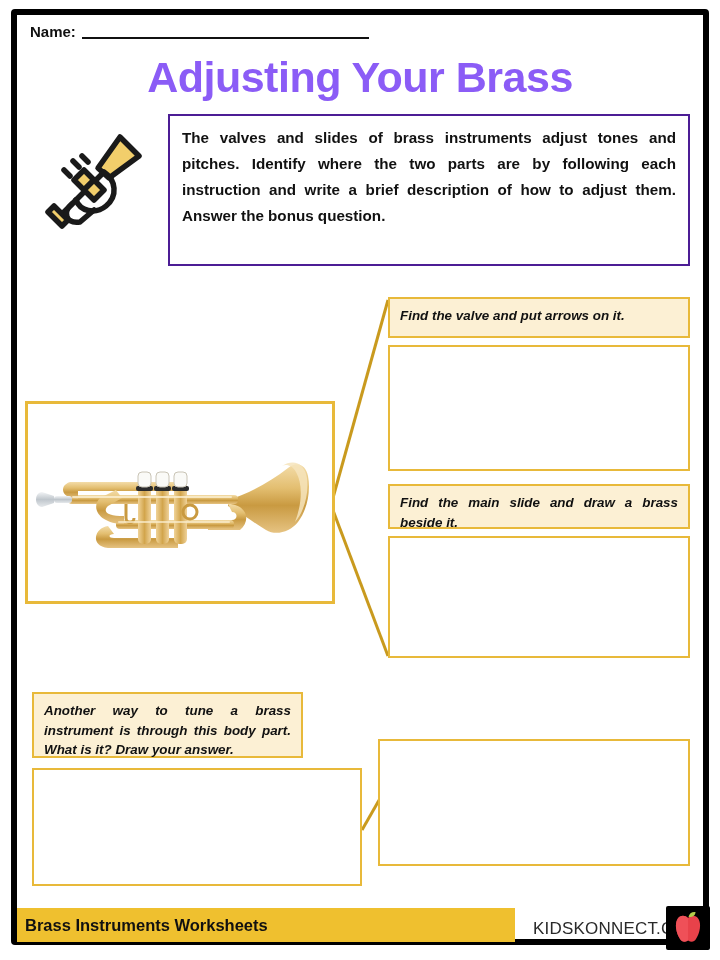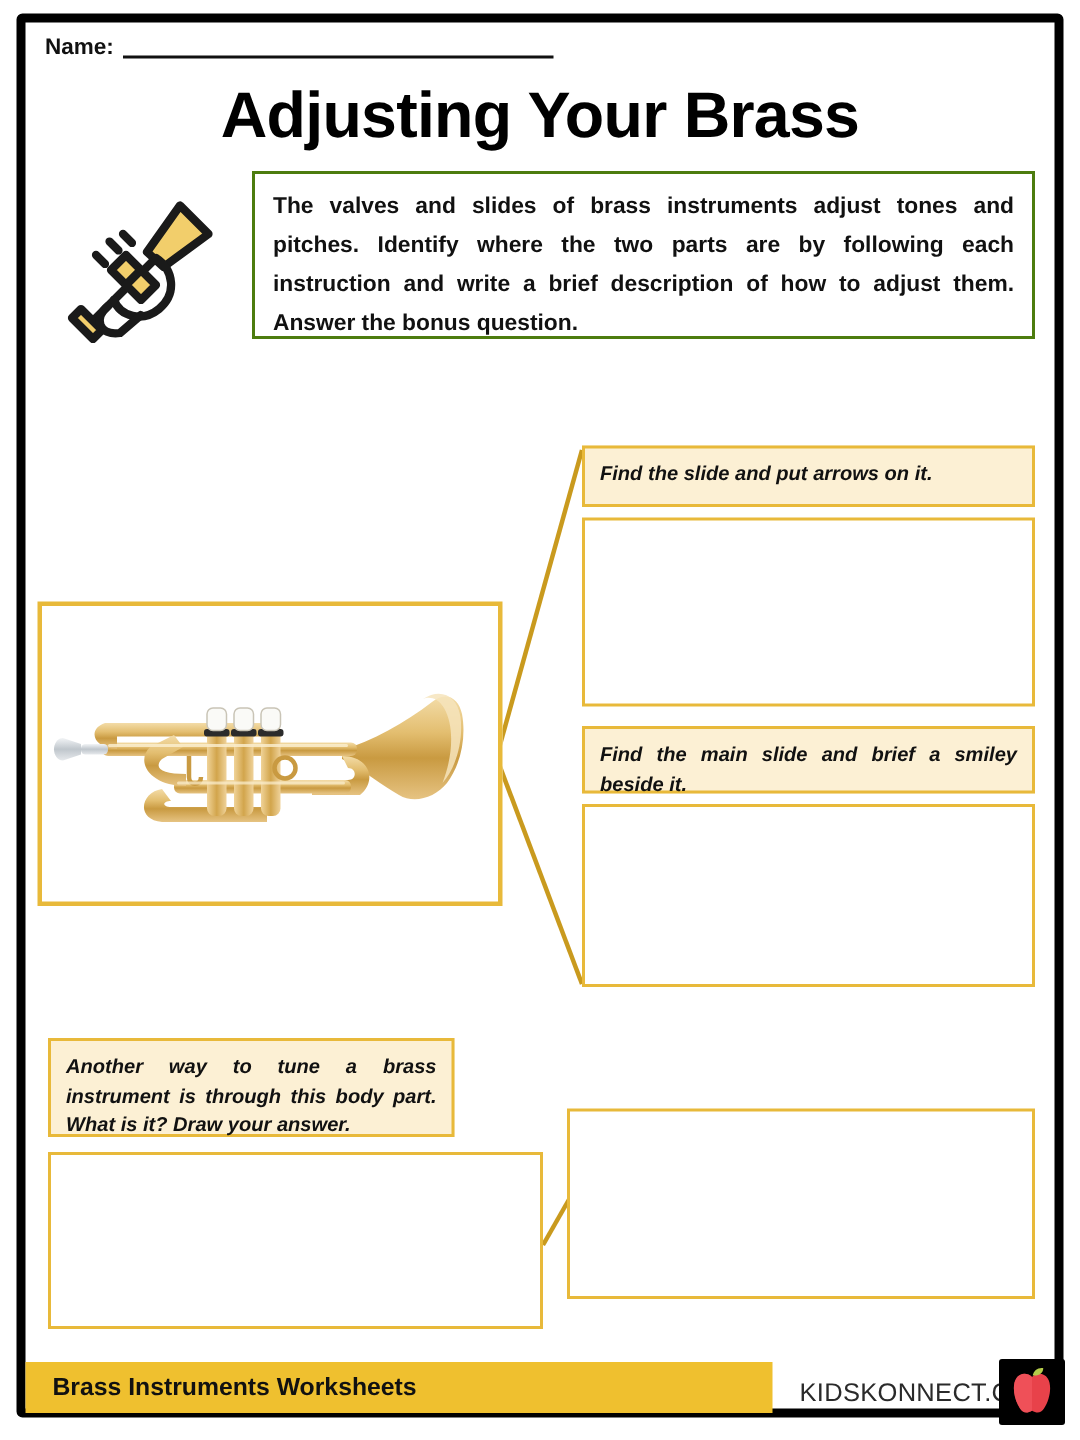--- a/index.html
+++ b/index.html
@@ -53,42 +53,42 @@
   
   #worksheet-title {
     position: absolute;
     left: 0;
     right: 0;
     top: 55px;
     text-align: center;
     font-size: 43px;
     font-weight: bold;
     letter-spacing: -0.5px;
-    color: #000000;
+    color: #8b5cf6;
     line-height: 1.05;
   }
 
   
   #trumpet-icon {
     position: absolute;
     left: 32px;
     top: 112px;
     width: 125px;
     height: 120px;
   }
 
   
   #intro-box {
     position: absolute;
     left: 168px;
     top: 114px;
     width: 522px;
-    height: 112px;
-    box-sizing: border-box;
-    border: 2px solid #4d7c0f;
+    height: 152px;
+    box-sizing: border-box;
+    border: 2px solid #4c1d95;
     background: #ffffff;
     padding: 9px 12px 0 12px;
   }
   #intro-text {
     font-size: 15.2px;
     font-weight: bold;
     color: #111111;
     line-height: 1.72;
     text-align: justify;
     text-justify: inter-word;
@@ -165,21 +165,21 @@
     position: absolute;
     left: 17px;
     top: 908px;
     width: 498px;
     height: 34px;
     background: #EFC02F;
     display: flex;
     align-items: center;
   }
   #footer-title {
-    margin-left: 18px;
+    margin-left: 8px;
     font-size: 16.5px;
     font-weight: bold;
     color: #111111;
   }
   #footer-site {
     position: absolute;
     left: 533px;
     top: 919px;
     font-size: 17px;
     font-weight: normal;
@@ -305,28 +305,28 @@
 
     <rect x="22" y="54" width="18" height="7" rx="3" fill="url(#silver)"></rect>
     <path d="M10 50 C6 50 4 54 4 57.5 C4 61 6 65 10 65 L22 61 L22 54 Z" fill="url(#silver)"></path>
 
     <rect x="40" y="54" width="160" height="2" rx="1" fill="#FBF0D2" opacity="0.8"></rect>
     <rect x="86" y="79" width="112" height="2" rx="1" fill="#FBF0D2" opacity="0.7"></rect>
   </svg>
 </div>
 
 <div class="prompt-box" id="prompt-valve">
-  <div class="prompt-text">Find the slide and put arrows on it.</div>
+  <div class="prompt-text">Find the valve and put arrows on it.</div>
 </div>
 <div class="answer-box" id="answer-valve">
   
 </div>
 
 <div class="prompt-box" id="prompt-slide">
-  <div class="prompt-text">Find the main slide and brief a smiley beside it.</div>
+  <div class="prompt-text">Find the main slide and draw a brass beside it.</div>
 </div>
 <div class="answer-box" id="answer-slide">
   
 </div>
 
 <div class="prompt-box" id="prompt-bonus">
   <div class="prompt-text">Another way to tune a brass instrument is through this body part. What is it? Draw your answer.</div>
 </div>
 <div class="answer-box" id="draw-box"></div>
 <div class="answer-box" id="answer-bonus">

